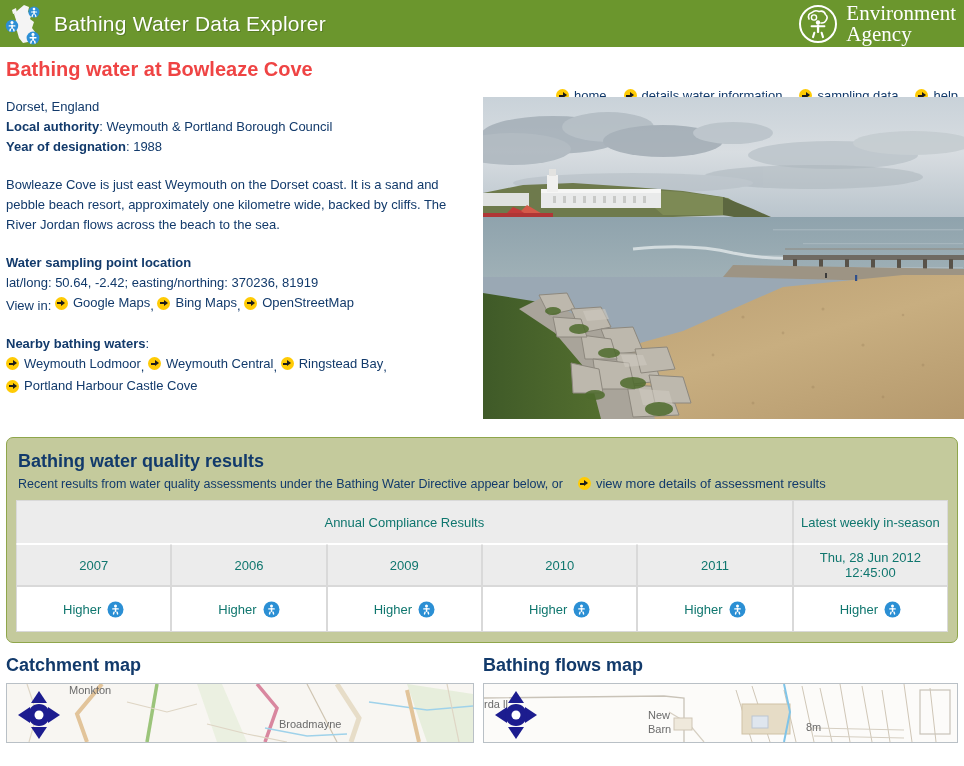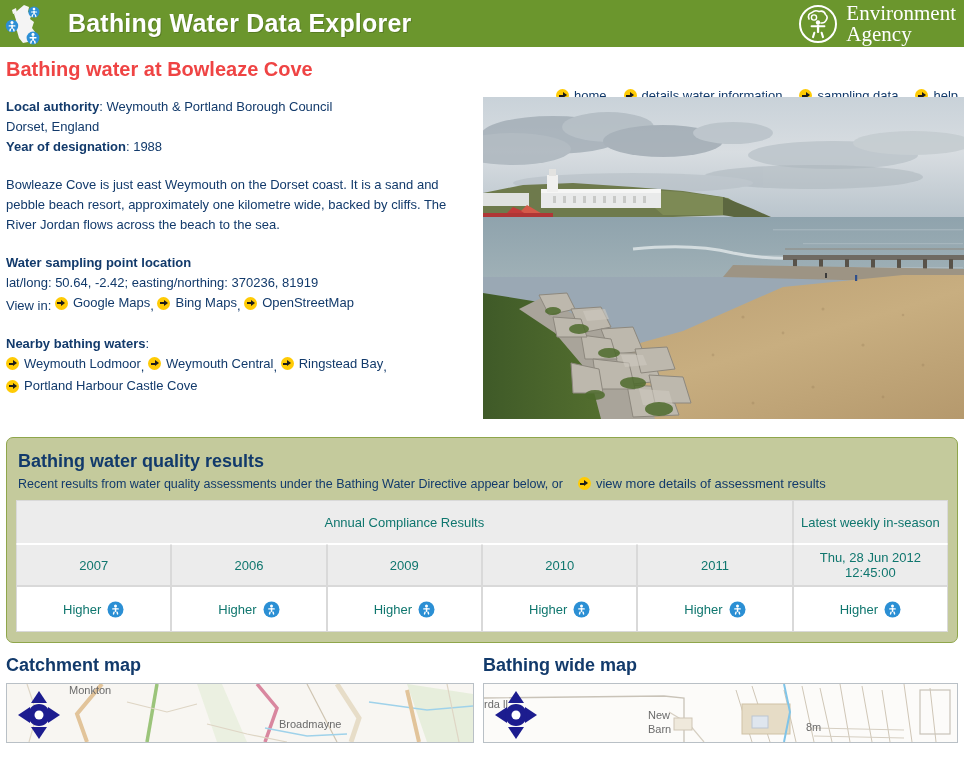--- a/index.html
+++ b/index.html
@@ -26,24 +26,24 @@
   }
   .uk-map-icon {
     width: 44px;
     height: 44px;
     margin-left: 4px;
     flex: 0 0 auto;
     position: relative;
   }
   .site-title {
     color: #ffffff;
-    font-size: 25px;
-    font-weight: bold;
+    font-size: 21px;
+    font-weight: normal;
     letter-spacing: .2px;
-    margin-left: 20px;
+    margin-left: 6px;
     text-shadow: 1px 1px 0 rgba(0,0,0,.18);
     white-space: nowrap;
   }
   .ea-logo {
     position: absolute;
     right: 8px;
     top: 3px;
     display: flex;
     align-items: center;
     gap: 8px;
@@ -331,22 +331,22 @@
   </a>
   <a class="navlink">
     <span class="abullet"></span>
     <span>help</span>
   </a>
 </div>
 
 <div class="main-cols">
 
   <div class="left-col">
+    <p>Dorset, England</p>
     <p><span class="bold">Local authority</span><span>: Weymouth &amp; Portland Borough Council</span></p>
-    <p>Dorset, England</p>
     <p><span class="bold">Year of designation</span><span>: 1988</span></p>
 
     <div class="spacer-14"></div>
 
     <p class="desc">Bowleaze Cove is just east Weymouth on the Dorset coast. It is a sand and pebble beach resort, approximately one kilometre wide, backed by cliffs. The River Jordan flows across the beach to the sea.</p>
 
     <div class="spacer-14"></div>
 
     <p class="bold">Water sampling point location</p>
     <p>lat/long: 50.64, -2.42;  easting/northing: 370236, 81919</p>
@@ -697,21 +697,21 @@
           <polygon points="1,25 13,17 13,33" fill="#1c1c8f"></polygon>
           <polygon points="43,25 31,17 31,33" fill="#1c1c8f"></polygon>
           <circle cx="22" cy="25" r="11" fill="#1c1c8f"></circle>
           <circle cx="22" cy="25" r="4.5" fill="#ffffff"></circle>
         </svg>
       </div>
     </div>
   </div>
 
   <div class="map-block right">
-    <div class="map-heading">Bathing wide map</div>
+    <div class="map-heading">Bathing flows map</div>
     <div class="map-canvas right-map">
       <svg viewBox="0 0 473 58" width="473" height="58" preserveAspectRatio="none" aria-hidden="true">
         <rect x="0" y="0" width="473" height="58" fill="#fcfbf9"></rect>
         <path d="M0 14 L180 12 L200 14 L200 58" stroke="#c9c3b8" stroke-width="1.3" fill="none"></path>
         <path d="M185 28 L205 40 L220 58" stroke="#d6cfc2" stroke-width="1.2" fill="none"></path>
         <rect x="190" y="34" width="18" height="12" fill="#efe9dc" stroke="#cfc6b6" stroke-width="1"></rect>
         <g stroke="#cfc6b6" stroke-width="1" fill="none">
           <path d="M252 6 L268 58"></path>
             <path d="M268 2 L286 58"></path>
           <path d="M300 6 L312 58"></path>

